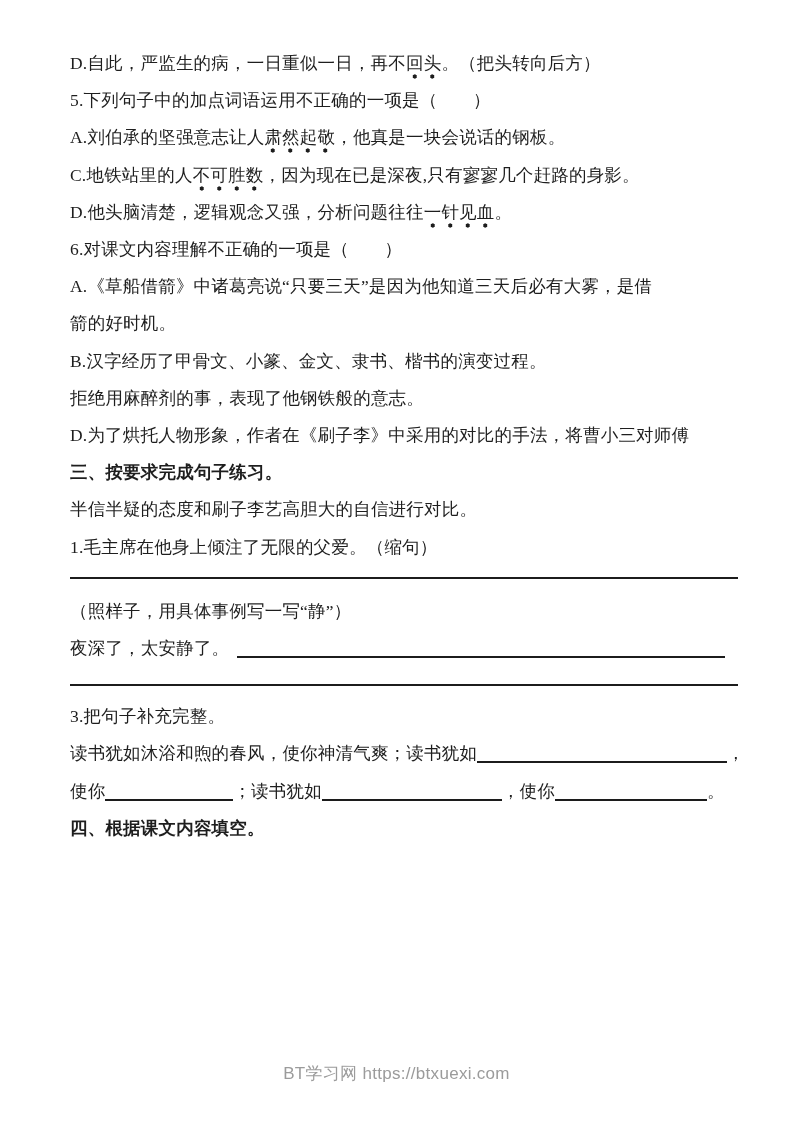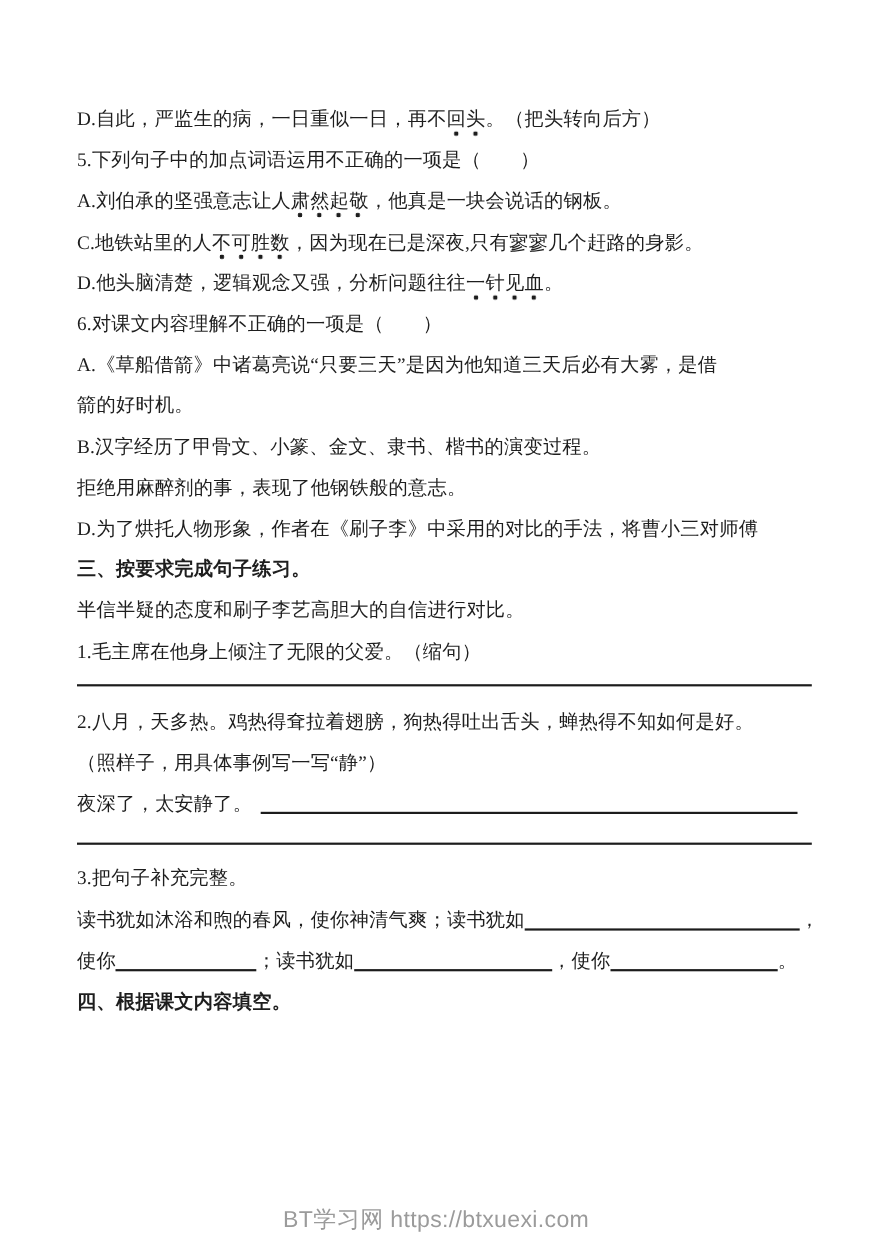--- a/index.html
+++ b/index.html
@@ -11,21 +11,21 @@
     background: #ffffff;
     overflow: hidden;
     color: #1e1e1e;
     font-family: "Liberation Serif", "DejaVu Serif", serif;
     font-size: 17.5px;
   }
   .content {
     position: absolute;
     top: 0; left: 70px;
     width: 670px;
-    padding-top: 90px;
+    padding-top: 45px;
   }
   .line {
     line-height: 37.2px;
     white-space: nowrap;
     letter-spacing: 0.2px;
   }
   .bold { font-weight: 700; }
   
   .em {
     padding-bottom: 7px;
@@ -49,26 +49,26 @@
     vertical-align: -4px;
     border-bottom: 2px solid #1c1c1c;
   }
   .blank-q2   { width: 488px; margin-left: 8px; }
   .blank-long { width: 250px; }
   .blank-m1   { width: 128px; }
   .blank-m2   { width: 180px; }
   .blank-m3   { width: 152px; }
   .footer {
     position: absolute;
-    top: 1097px;
+    top: 1062px;
     left: 0;
     width: 100%;
     text-align: center;
     color: #9b9b9b;
-    font-size: 21px;
+    font-size: 17px;
     line-height: 24px;
     font-family: "Liberation Sans", "DejaVu Sans", sans-serif;
     letter-spacing: 0.3px;
   }
 </style>
 </head>
 <body>
 
 <div class="page">
   <div class="content">
@@ -90,21 +90,20 @@
     <div class="line">B.汉字经历了甲骨文、小篆、金文、隶书、楷书的演变过程。</div>
     <div class="line">拒绝用麻醉剂的事，表现了他钢铁般的意志。</div>
     <div class="line">D.为了烘托人物形象，作者在《刷子李》中采用的对比的手法，将曹小三对师傅</div>
     <div class="line bold">三、按要求完成句子练习。</div>
 
     <div class="line">半信半疑的态度和刷子李艺高胆大的自信进行对比。</div>
     <div class="line">1.毛主席在他身上倾注了无限的父爱。（缩句）</div>
 
     <div class="rule rule-1"></div>
 
-    <div class="line">2.八月，天多热。鸡热得耷拉着翅膀，狗热得吐出舌头，蝉热得不知如何是好。</div>
     <div class="line">（照样子，用具体事例写一写“静”）</div>
     <div class="line"><span>夜深了，太安静了。</span><span class="blank blank-q2"></span></div>
 
     <div class="rule rule-2"></div>
 
     <div class="line">3.把句子补充完整。</div>
     <div class="line"><span>读书犹如沐浴和煦的春风，使你神清气爽；读书犹如</span><span class="blank blank-long"></span><span>，</span></div>
     <div class="line"><span>使你</span><span class="blank blank-m1"></span><span>；读书犹如</span><span class="blank blank-m2"></span><span>，使你</span><span class="blank blank-m3"></span><span>。</span></div>
 
     <div class="line bold">四、根据课文内容填空。</div>

